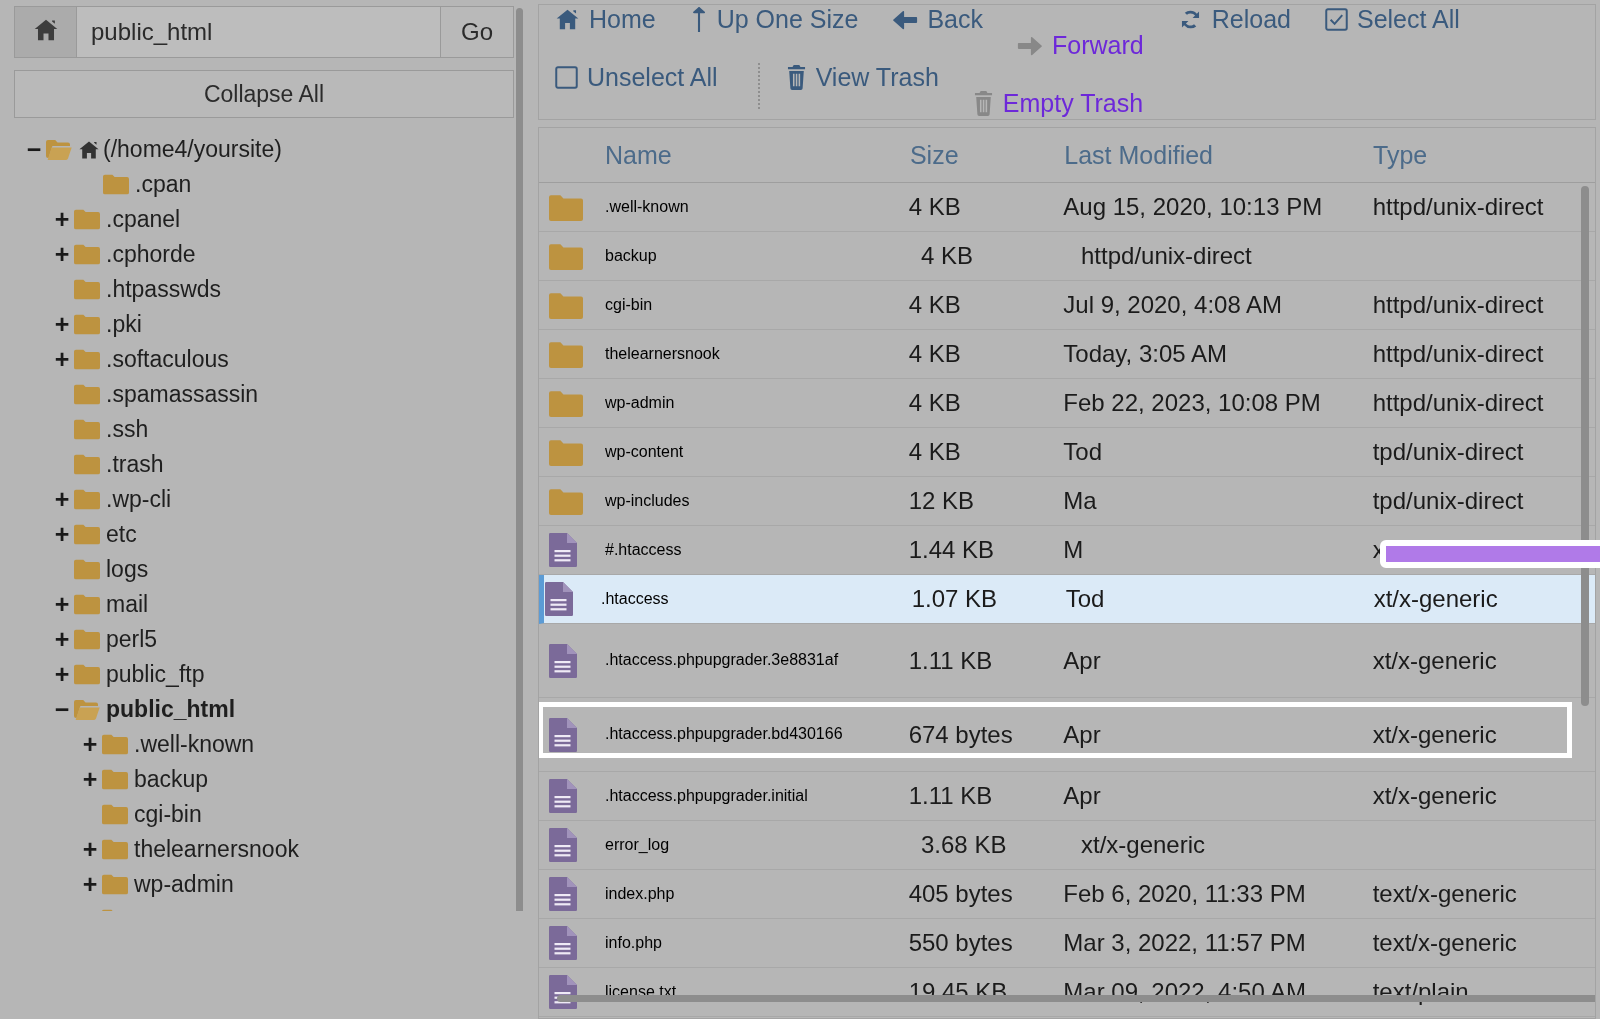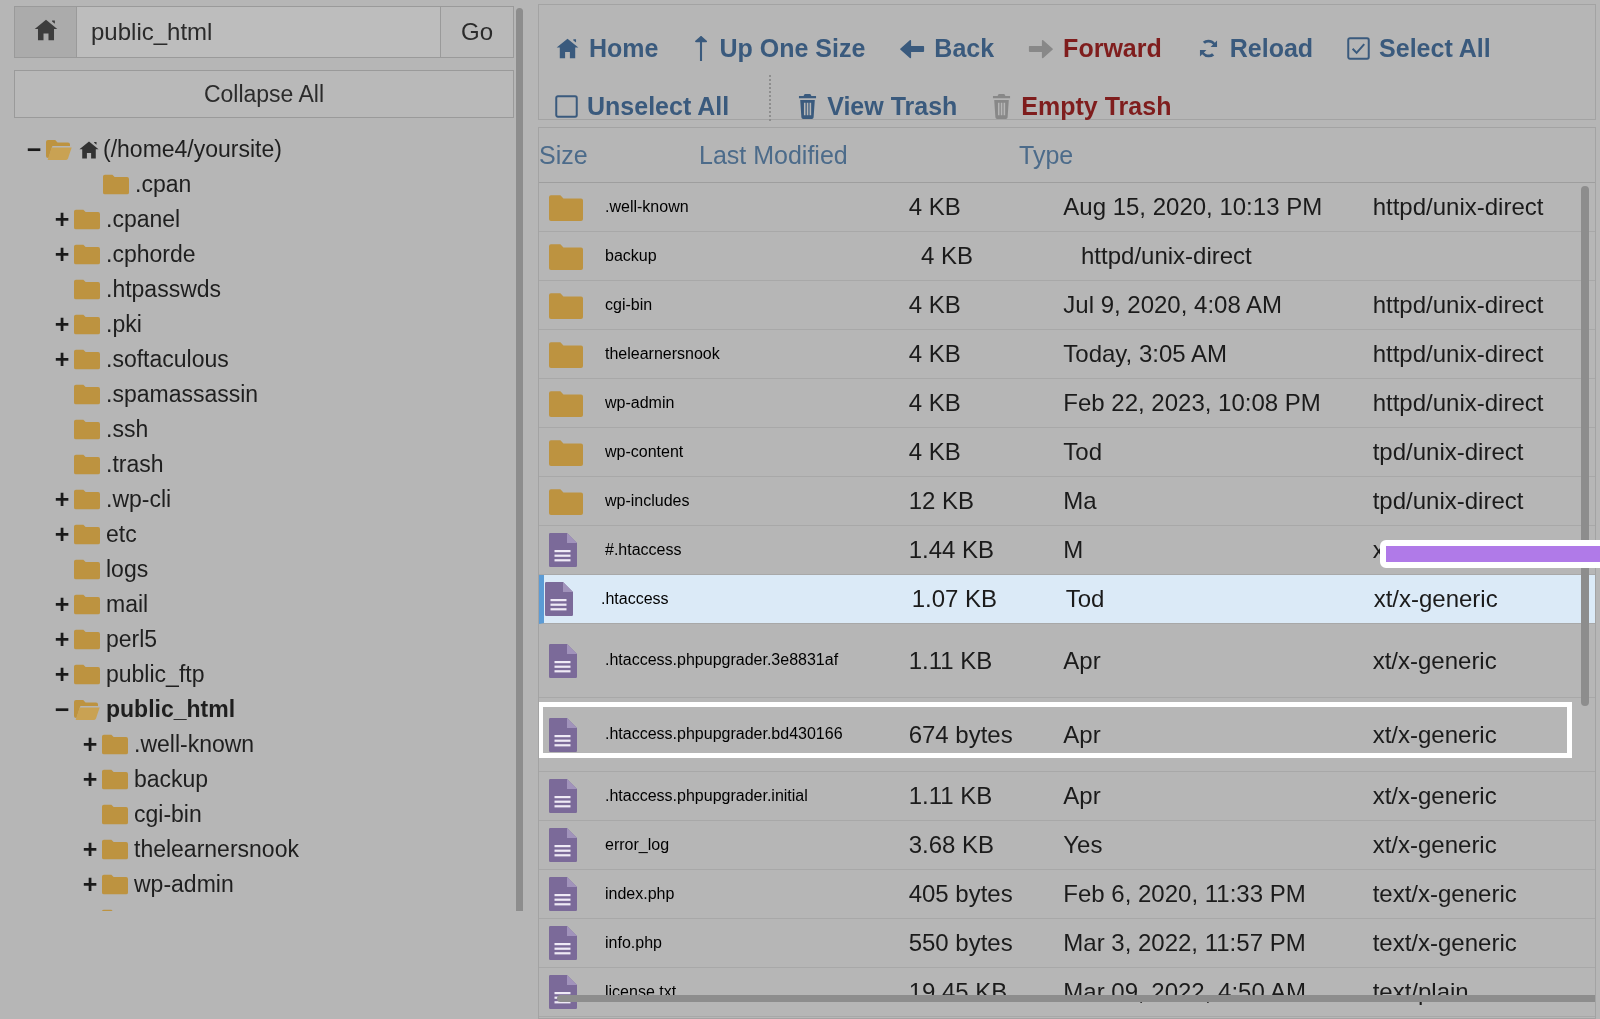--- a/index.html
+++ b/index.html
@@ -123,31 +123,31 @@
     background: #b6b6b6;
   }
 
   #toolbar {
     position: absolute;
     left: 3px; top: 4px;
     width: 1058px; height: 116px;
     background: #b6b6b6;
     border: 1px solid #a3a3a3;
   }
-  .tb-row { display: flex; align-items: flex-end; height: 58px; padding-left: 16px; font-weight: bold; }
+  .tb-row { display: flex; align-items: flex-start; height: 58px; padding-left: 16px; }
   .tb-btn {
     display: flex; align-items: center;
     gap: 9px;
     margin-right: 34px;
     font-size: 25px;
     color: #3a5a7d;
     cursor: pointer;
     white-space: nowrap;
   }
-  .tb-btn.disabled { color: #7f1d1d; cursor: default; }
+  .tb-btn.disabled { color: #6d28d9; cursor: default; margin-top: 26px; }
   .tb-btn svg { flex: 0 0 auto; }
   .tb-divider {
     width: 1px; height: 46px;
     border-left: 2px dotted #8e8e8e;
     margin: 0 26px 0 6px;
     flex: 0 0 auto;
   }
 
   
   #table-wrap {
@@ -572,20 +572,21 @@
                 <path d="M7.3 0h5.4l1.1 1.8h4.4v2.3H1.8V1.8h4.4L7.3 0z M3 5.8h14l-1.1 16.3c-.1 1.1-.7 1.9-1.7 1.9H5.8c-1 0-1.6-.8-1.7-1.9L3 5.8z M6.6 8.3v12h1.5v-12H6.6z M9.3 8.3v12h1.5v-12H9.3z M12 8.3v12h1.5v-12H12z"></path>
               </svg>
             </span>
             <span>Empty Trash</span>
           </div>
         </div>
     </div>
 
     <div id="table-wrap">
       <div class="thead">
+        <div class="th c-name">Name</div>
         <div class="th c-size">Size</div>
         <div class="th c-mod">Last Modified</div>
         <div class="th c-type">Type</div>
       </div>
       <div id="tbody">
           <div class="trow">
             <div class="namecell">
               <span class="icon folder-ico">
                 <svg viewBox="0 0 34 27">
                   <path d="M0 3.2A2 2 0 0 1 2 1.2h9.4l3 3.4H32a2 2 0 0 1 2 2V25a2 2 0 0 1-2 2H2a2 2 0 0 1-2-2V3.2z" fill="#bd9340"></path>
@@ -766,21 +767,20 @@
                   <path d="M0 1.2A1.2 1.2 0 0 1 1.2 0H18l10 10v22.8a1.2 1.2 0 0 1-1.2 1.2H1.2A1.2 1.2 0 0 1 0 32.8V1.2z" fill="#7b6a99"></path>
                   <path d="M18 0l10 10H18V0z" fill="#a193bb"></path>
                   <rect x="5.5" y="17" width="16" height="2.2" fill="#efeaf6"></rect>
                   <rect x="5.5" y="21.6" width="16" height="2.2" fill="#efeaf6"></rect>
                   <rect x="5.5" y="26.2" width="16" height="2.2" fill="#efeaf6"></rect>
                 </svg>
               </span>
               <span class="nametxt">error_log</span>
             </div>
             <div class="cell c-size">3.68 KB</div>
-            <div class="cell c-mod">Yes</div>
             <div class="cell c-type">xt/x-generic</div>
           </div>
           <div class="trow">
             <div class="namecell">
               <span class="icon file-ico">
                 <svg viewBox="0 0 28 34">
                   <path d="M0 1.2A1.2 1.2 0 0 1 1.2 0H18l10 10v22.8a1.2 1.2 0 0 1-1.2 1.2H1.2A1.2 1.2 0 0 1 0 32.8V1.2z" fill="#7b6a99"></path>
                   <path d="M18 0l10 10H18V0z" fill="#a193bb"></path>
                   <rect x="5.5" y="17" width="16" height="2.2" fill="#efeaf6"></rect>
                   <rect x="5.5" y="21.6" width="16" height="2.2" fill="#efeaf6"></rect>

